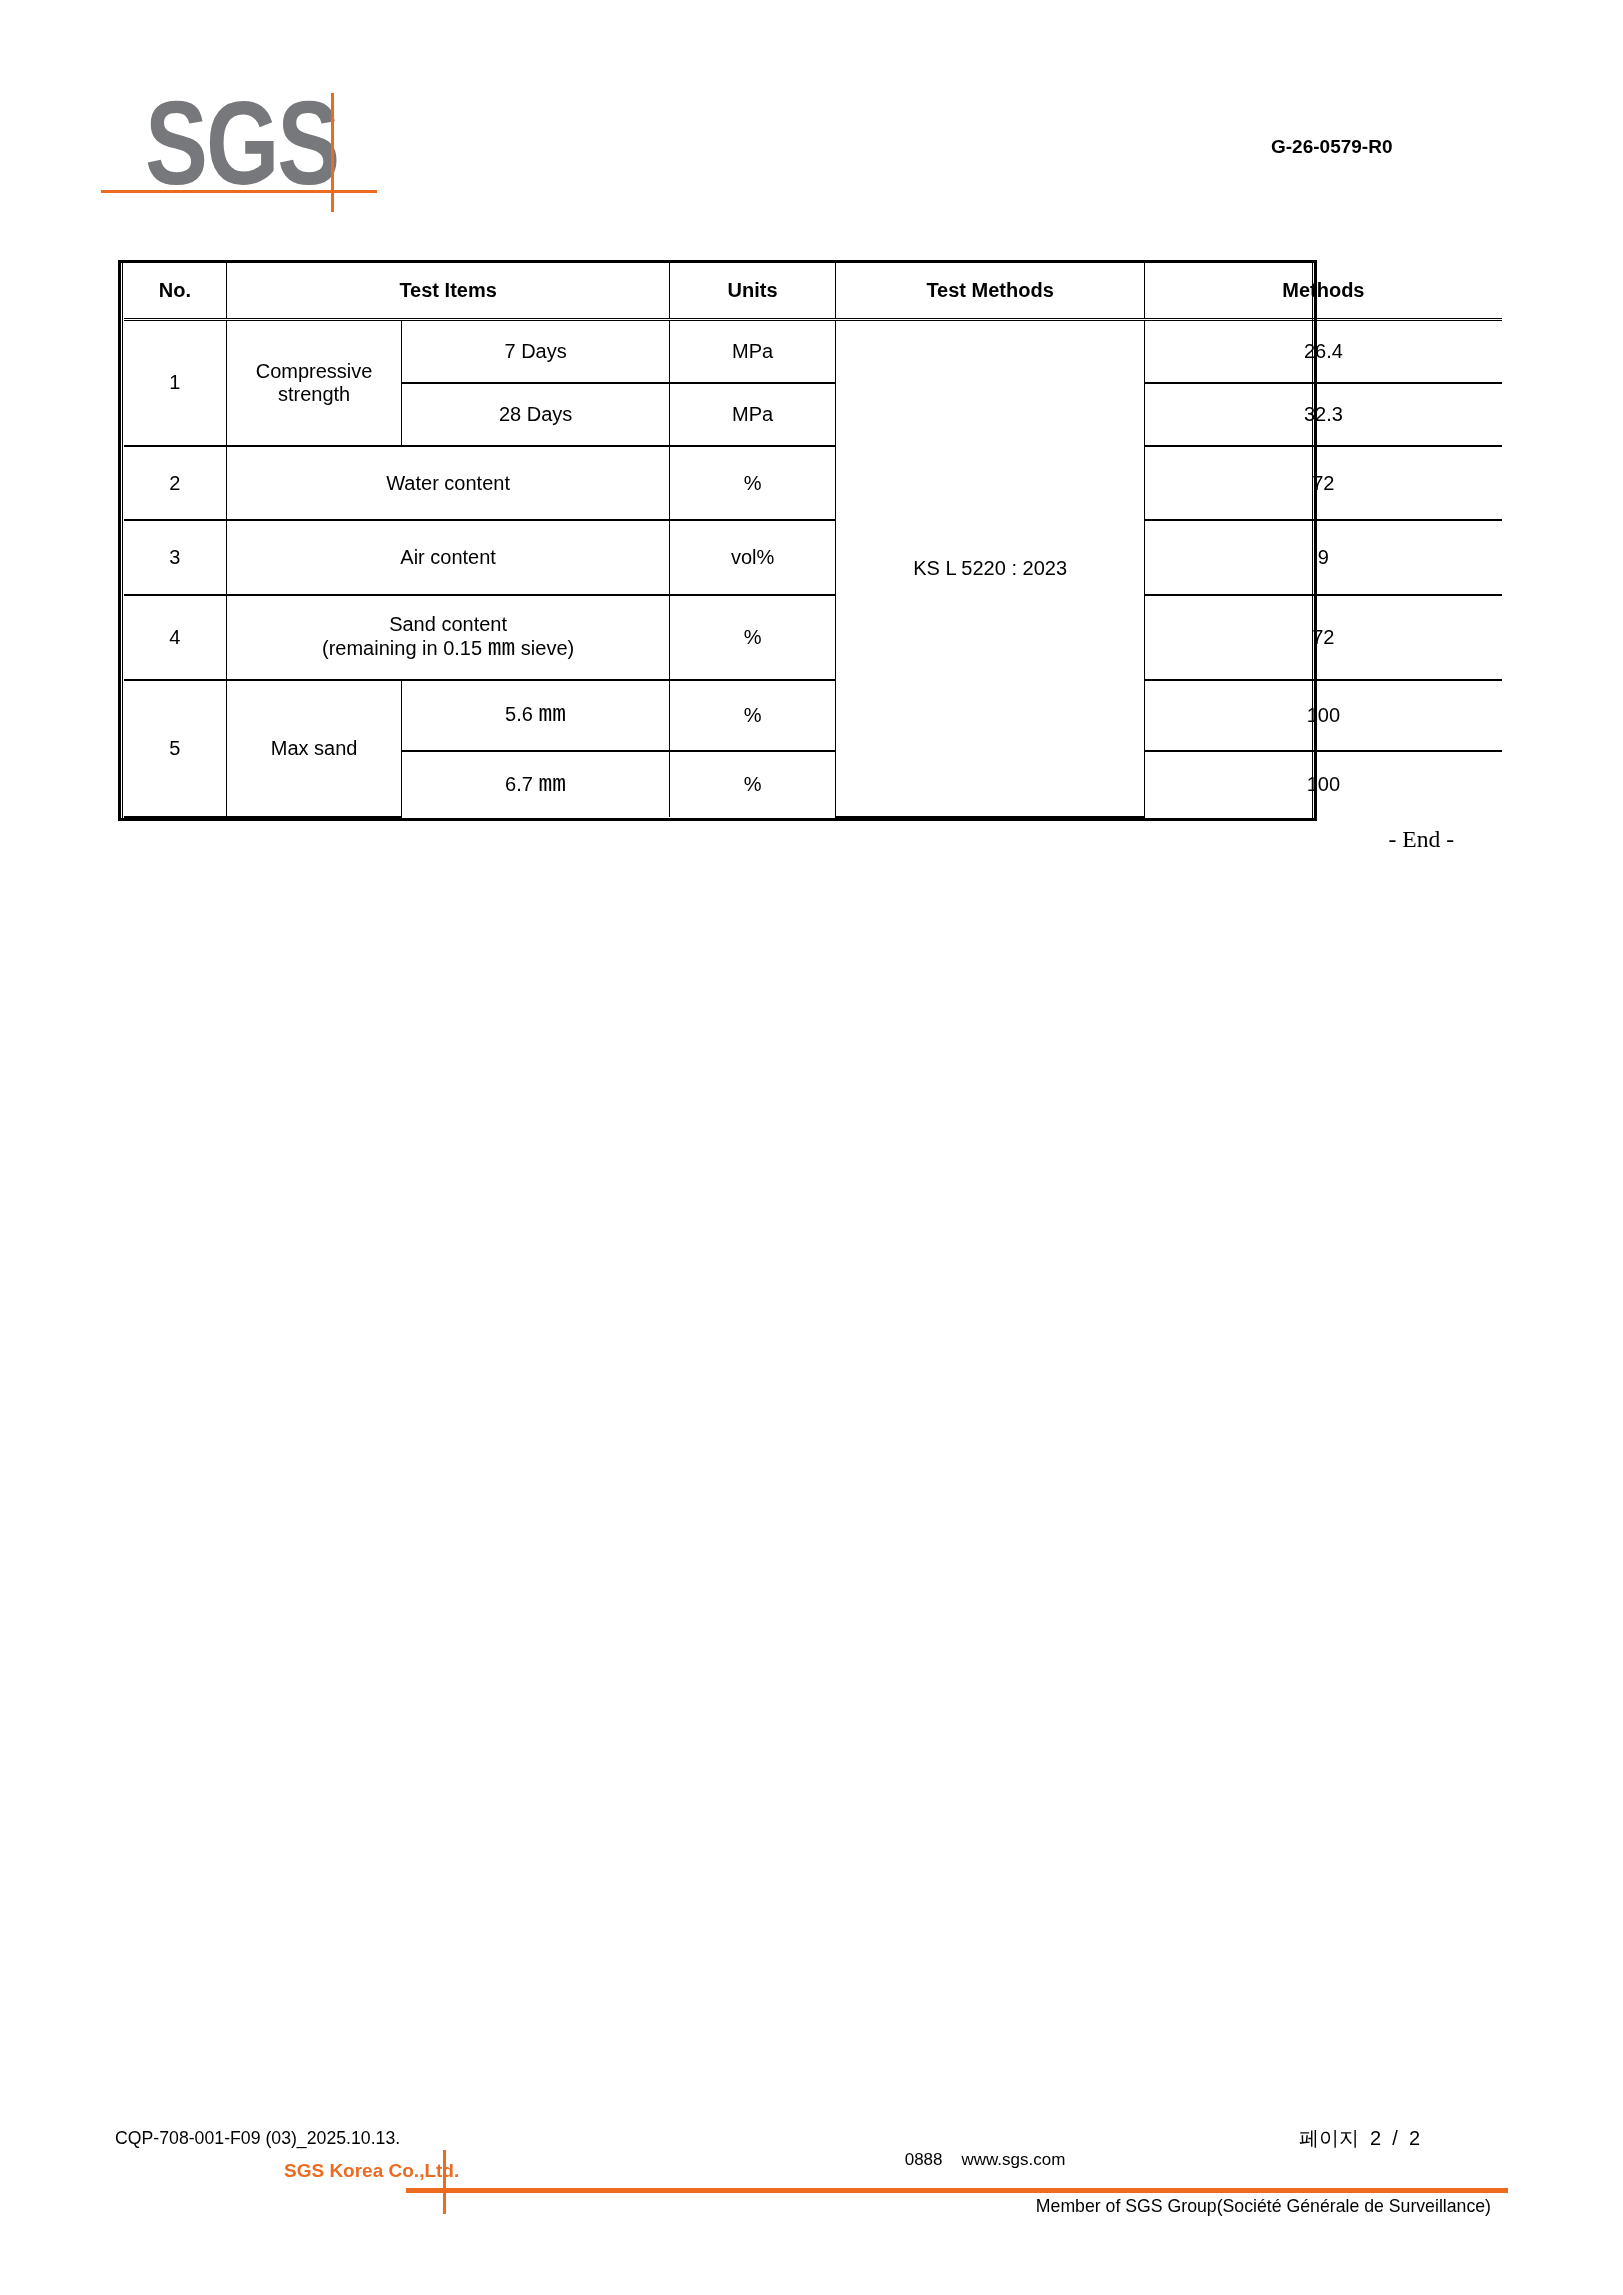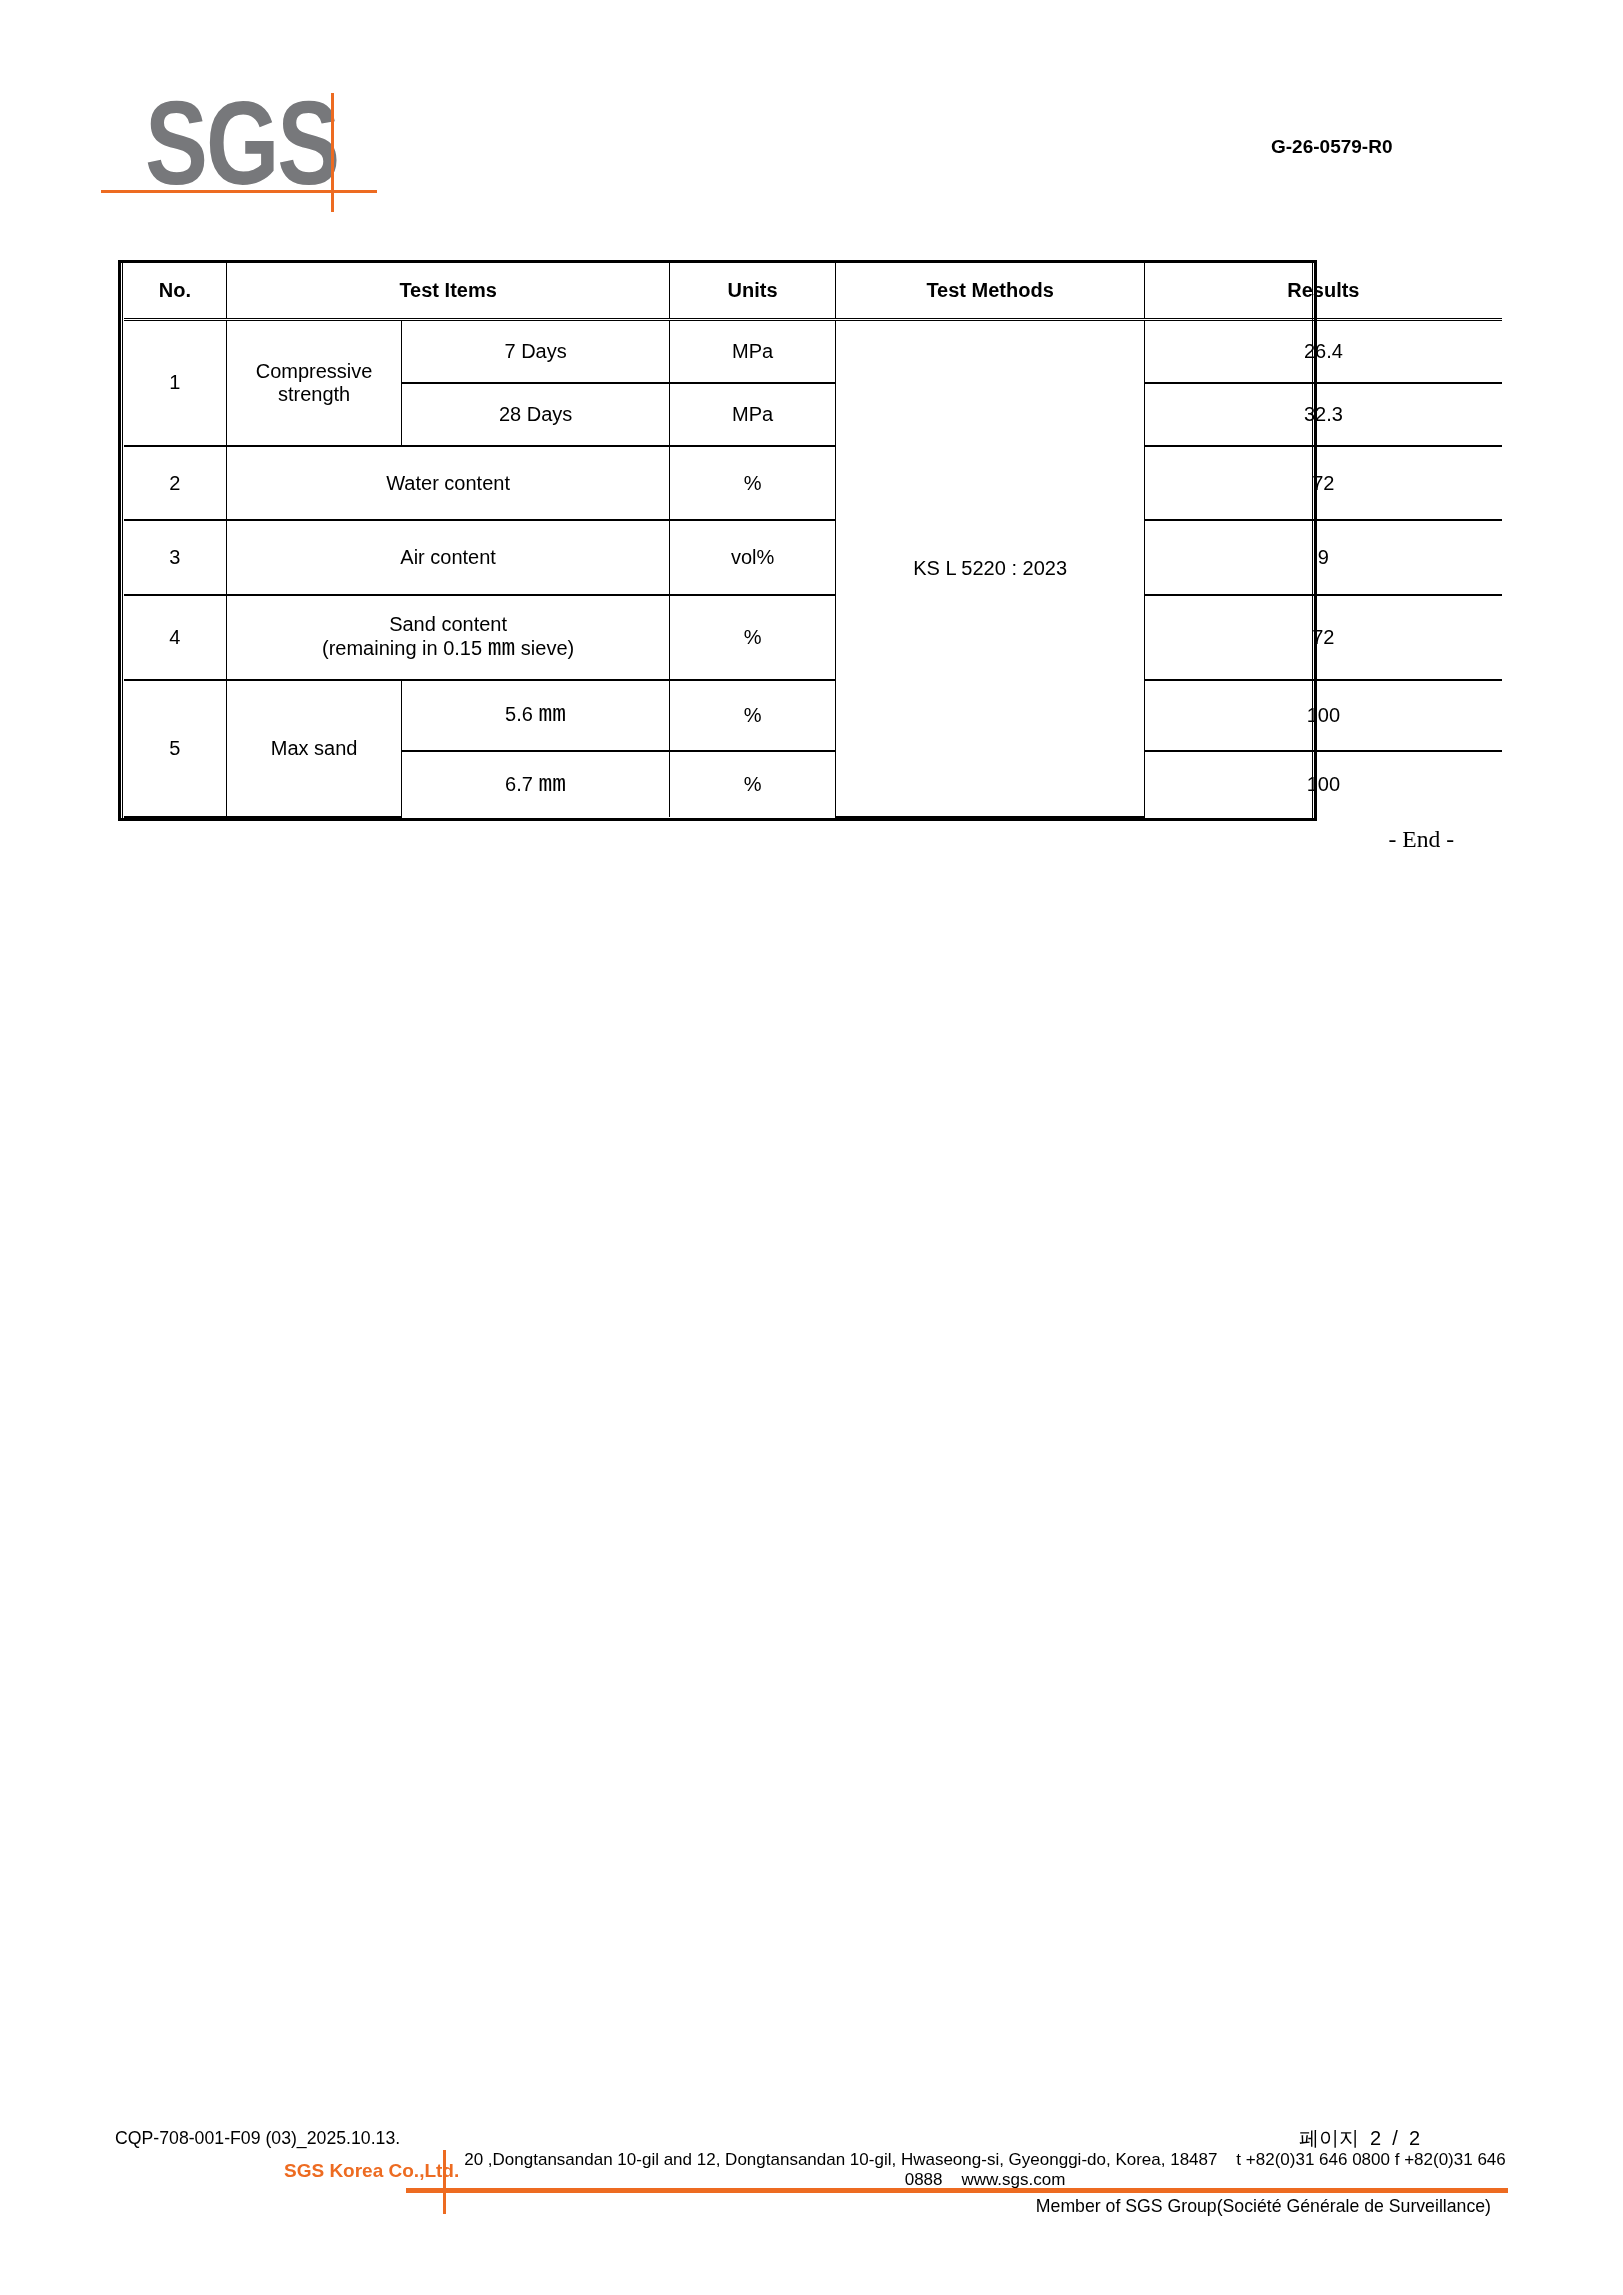--- a/index.html
+++ b/index.html
@@ -124,21 +124,21 @@
         <col style="width:166px">
           <col style="width:309px">
           <col style="width:357px">
       </colgroup>
       <thead>
         <tr class="h-hdr">
           <th class="c-no">No.</th>
           <th colspan="2">Test Items</th>
           <th>Units</th>
           <th>Test Methods</th>
-          <th class="c-res">Results</th>
+          <th class="c-res">Methods</th>
         </tr>
       </thead>
       <tbody>
         <tr class="h-a">
           <td class="c-no" rowspan="2">1</td>
           <td rowspan="2">Compressive strength</td>
           <td>7 Days</td>
           <td>MPa</td>
           <td rowspan="7">KS L 5220 : 2023</td>
           <td class="c-res">26.4</td>
@@ -184,21 +184,20 @@
       </tbody>
     </table>
   </div>
 
   <div id="end-marker">- End -</div>
 
   <div id="doc-code">CQP-708-001-F09 (03)_2025.10.13.</div>
   <div id="footer-company">SGS Korea Co.,Ltd.</div>
   <div id="footer-vline"></div>
   <div id="footer-address">
-    <div class="pre">20 ,Dongtansandan 10-gil and 12, Dongtansandan 10-gil, Hwaseong-si, Gyeonggi-do, Korea, 18487    t +82(0)31 646 0800 f +82(0)31 646</div>
     <div class="pre">0888    www.sgs.com</div>
   </div>
   <div id="page-indicator" class="pre">페이지  2  /  2</div>
   <div id="footer-bar"></div>
   <div id="footer-member">Member of SGS Group(Société Générale de Surveillance)</div>
 
 </div>
 
 
 </body></html>

